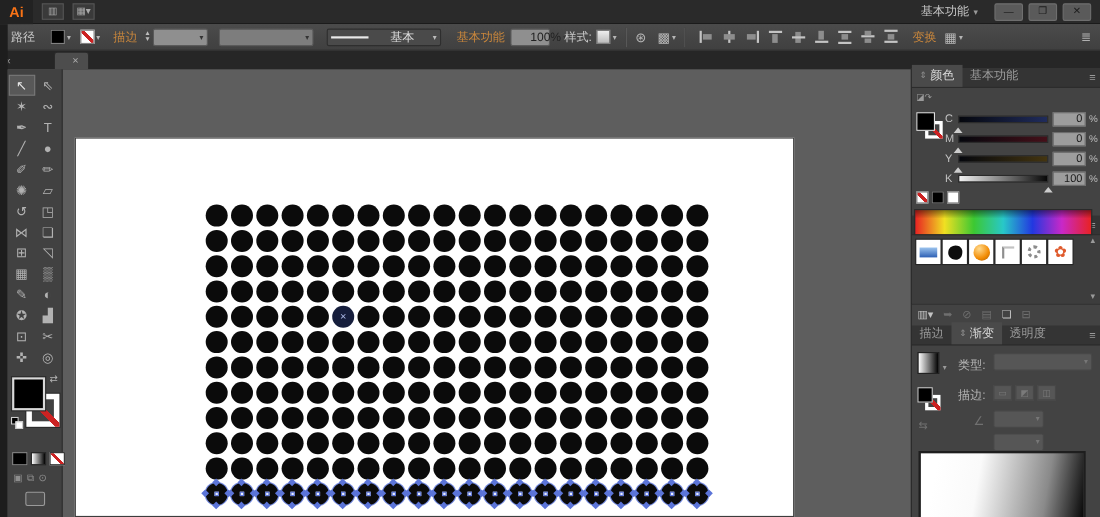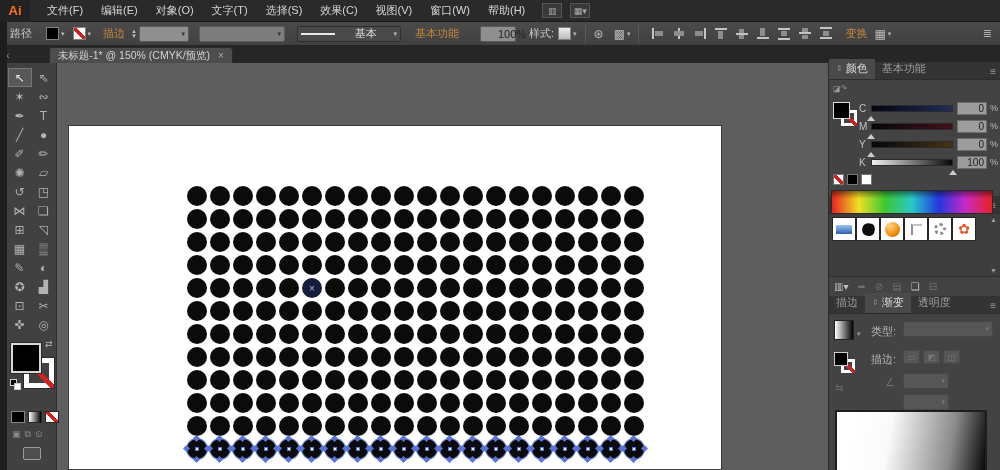--- a/index.html
+++ b/index.html
@@ -167,33 +167,30 @@
   .grad-big{position:absolute;left:6px;top:96px;width:152px;height:77px;border:2px solid #1e1e1e;
     background:linear-gradient(100deg,#ffffff 10%,#fafafa 35%,#8a8a8a 75%,#0a0a0a 98%);}
 </style>
 </head>
 <body>
 
 <div class="screen">
 
   <div class="menubar">
     <div class="ai-logo">Ai</div>
-    <div id="menu-items">
-        <span class="menu-item">文件(F)</span>
-        <span class="menu-item">编辑(E)</span>
-        <span class="menu-item">对象(O)</span>
-        <span class="menu-item">文字(T)</span>
-        <span class="menu-item">选择(S)</span>
-        <span class="menu-item">效果(C)</span>
-        <span class="menu-item">视图(V)</span>
-        <span class="menu-item">窗口(W)</span>
-        <span class="menu-item">帮助(H)</span>
-      </div>
     <span class="appbar-ico">▥</span>
     <span class="appbar-ico">▦▾</span>
+    <div class="mb-right">
+      <span class="workspace-btn">
+        <span>基本功能</span><span class="car">▾</span>
+      </span>
+      <span class="winbtn">—</span>
+      <span class="winbtn">❐</span>
+      <span class="winbtn">✕</span>
+    </div>
   </div>
 
   <div class="controlbar">
     <span class="cb-label">路径</span>
     <span class="cb-group" style="margin-left:14px;">
       <span class="swatch-box sw-black"></span>
         <span class="dd-car">▾</span>
     </span>
     <span class="cb-group" style="margin-left:8px;">
       <span class="swatch-box sw-none"></span>
@@ -211,21 +208,21 @@
     <span class="dd dark" style="width:86px;margin-left:10px;">
         <span></span>
         <span class="dd-car">▾</span>
       </span>
     <span class="dd" style="width:104px;margin-left:12px;background:#4a4a4a;border-color:#2e2e2e;color:#ddd;">
       <span class="brush-line"></span>
       <span>基本</span>
       <span class="dd-car" style="color:#bbb;">▾</span>
     </span>
     <span class="cb-link" style="margin-left:14px;">基本功能</span>
-    <span class="dd" style="width:36px;margin-left:21px;padding-left:17px;">
+    <span class="dd" style="width:36px;margin-left:5px;padding-left:17px;">
       <span>100%</span>
         <span class="dd-car">▾</span>
     </span>
     <span class="cb-label" style="margin-left:13px;">样式:</span>
     <span class="cb-group" style="margin-left:4px;">
       <span class="swatch-box" style="background:linear-gradient(#eee,#bbb);"></span>
         <span class="dd-car">▾</span>
     </span>
     <span class="cb-sep"></span>
     <span class="cb-ico">⊛</span>
@@ -249,21 +246,20 @@
     <span class="cb-group" style="margin-left:7px;">
       <span class="cb-ico">▦</span>
         <span class="dd-car">▾</span>
     </span>
     <span style="margin-left:auto;margin-right:8px;color:#b0b0b0;font-size:11px;">≣</span>
   </div>
 
   <div class="tabbar">
     <span class="collapse-left">‹‹</span>
     <div class="doc-tab">
-      <span>未标题-1* @ 150% (CMYK/预览)</span>
       <span class="tab-close">×</span>
     </div>
   </div>
 
   <div class="edge-strip"></div>
   <div class="toolbox">
     <div id="tool-grid">
         <div class="tool active">↖</div>
         <div class="tool">⇖</div>
         <div class="tool">✶</div>

